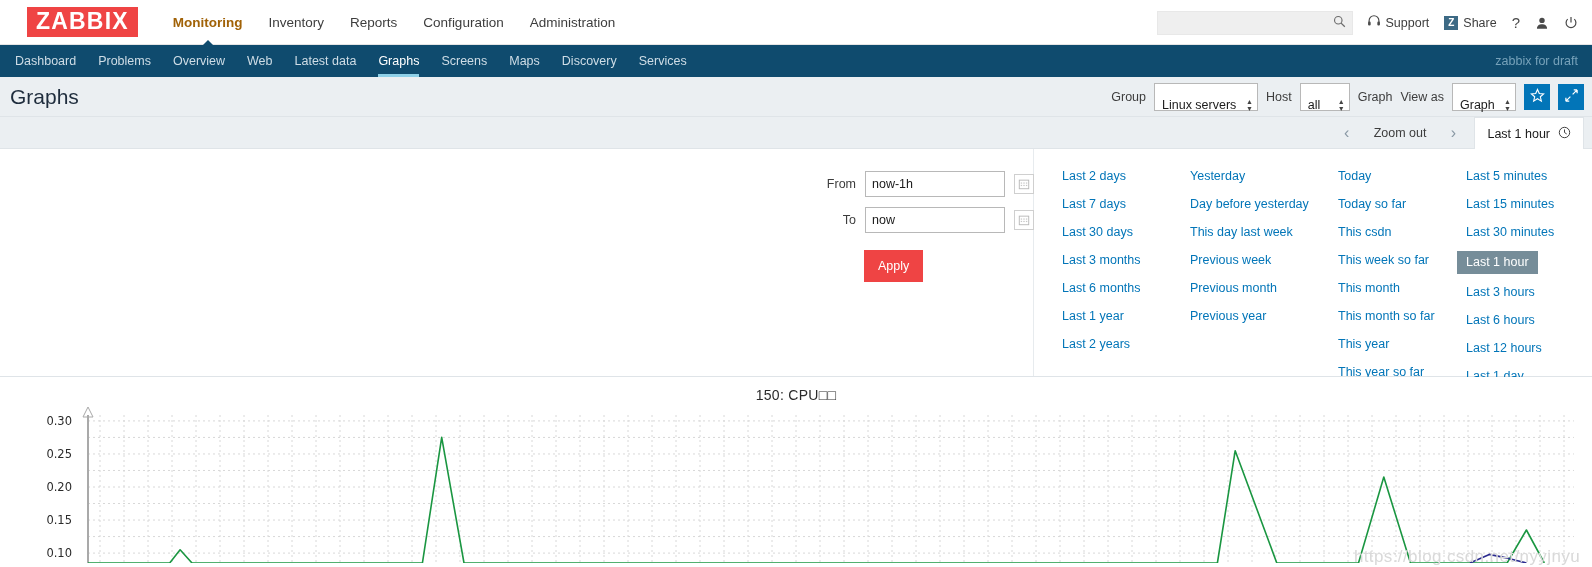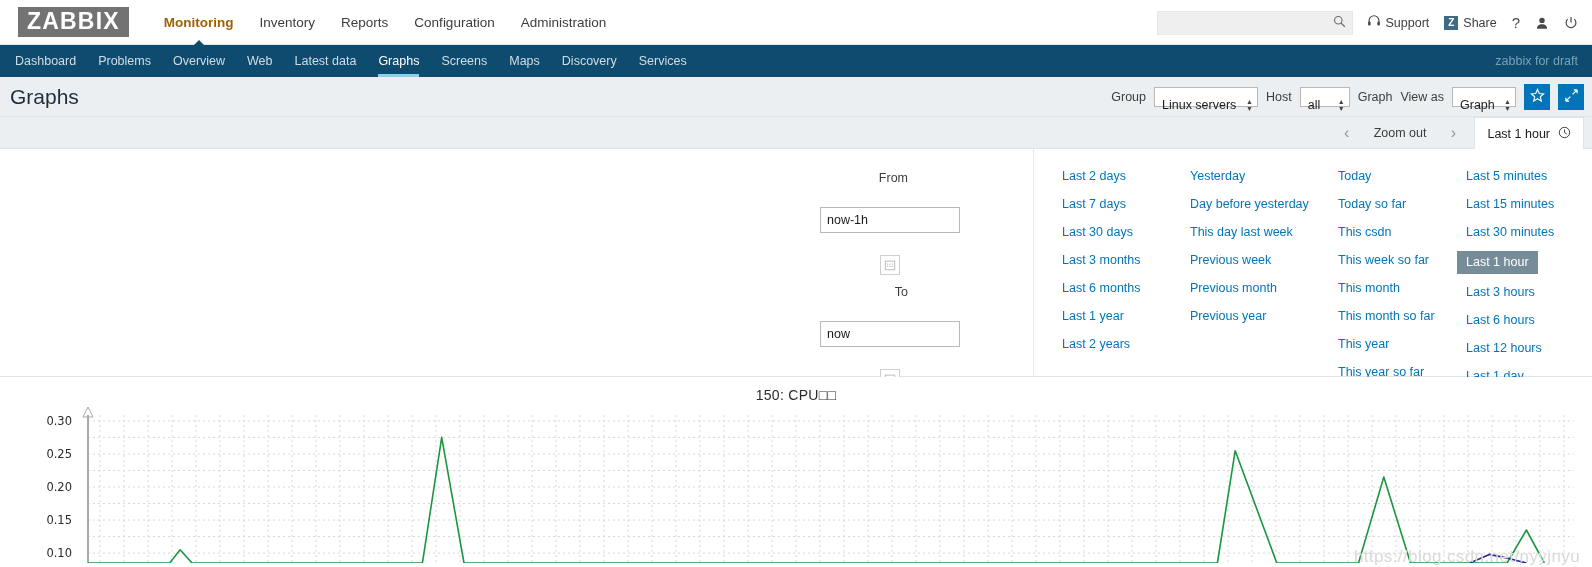--- a/index.html
+++ b/index.html
@@ -15,27 +15,27 @@
   
   .topbar {
     height: 45px;
     background: #ffffff;
     display: flex;
     align-items: center;
     position: relative;
     border-bottom: 1px solid #e5e5e5;
   }
   .logo {
-    background: #737373;
+    background: #ef4444;
     color: #ffffff;
     font-size: 23px;
     font-weight: bold;
     letter-spacing: 1.2px;
     padding: 3px 9px 4px 9px;
-    margin-left: 18px;
+    margin-left: 27px;
     line-height: 1;
     font-family: "Liberation Sans", sans-serif;
   }
   .mainnav { display: flex; align-items: center; margin-left: 22px; height: 45px; }
   .mainnav .mitem {
     font-size: 13.5px;
     color: #3d3d3d;
     padding: 0 13px;
     line-height: 45px;
     height: 45px;
@@ -119,21 +119,21 @@
     position: relative; padding: 0 10px;
     border-bottom: 1px solid #dfe4e8;
   }
   .pagetitle { font-size: 21px; color: #1f2d3d; font-weight: normal; }
   .ctrls {
     position: absolute; right: 8px; top: 0; height: 40px;
     display: flex; align-items: center; gap: 8px;
   }
   .ctrl-label { font-size: 12.5px; color: #3d3d3d; }
   .fsel {
-    height: 20px; background: #fff;
+    height: 28px; background: #fff;
     border: 1px solid #b8b8b8;
     display: flex; align-items: center;
     padding: 16px 4px 0 7px;
     font-size: 12.5px; color: #1b1b1b;
     cursor: pointer; white-space: nowrap;
   }
   .fsel .sval { margin-right: 8px; }
   .spin {
     display: flex; flex-direction: column; align-items: center;
     gap: 2px; margin-left: auto; color: #444;
@@ -171,21 +171,21 @@
 
   
   .filterpanel {
     background: #ffffff;
     border-bottom: 1px solid #dfe4e8;
     height: 228px;
     display: flex;
     position: relative;
   }
   .fleft { width: 1060px; position: relative; border-right: 1px solid #e7ebee; }
-  .formrow { display: flex; align-items: center; gap: 22px; margin-bottom: 10px; flex-direction: column; }
+  .formrow { display: flex; align-items: center; gap: 9px; margin-bottom: 10px; }
   .formarea { position: absolute; left: 820px; top: 22px; }
   .flabel { width: 36px; text-align: right; font-size: 12.5px; color: #3d3d3d; }
   .ftext {
     width: 140px; height: 24px;
     border: 1px solid #b8b8b8; background: #fff;
     padding: 12px 6px; font-size: 12.5px; color: #1b1b1b;
     outline: none; font-family: "Liberation Sans", sans-serif;
   }
   .calbtn {
     width: 20px; height: 20px; border: 1px solid #cfcfcf; background: #fff;

